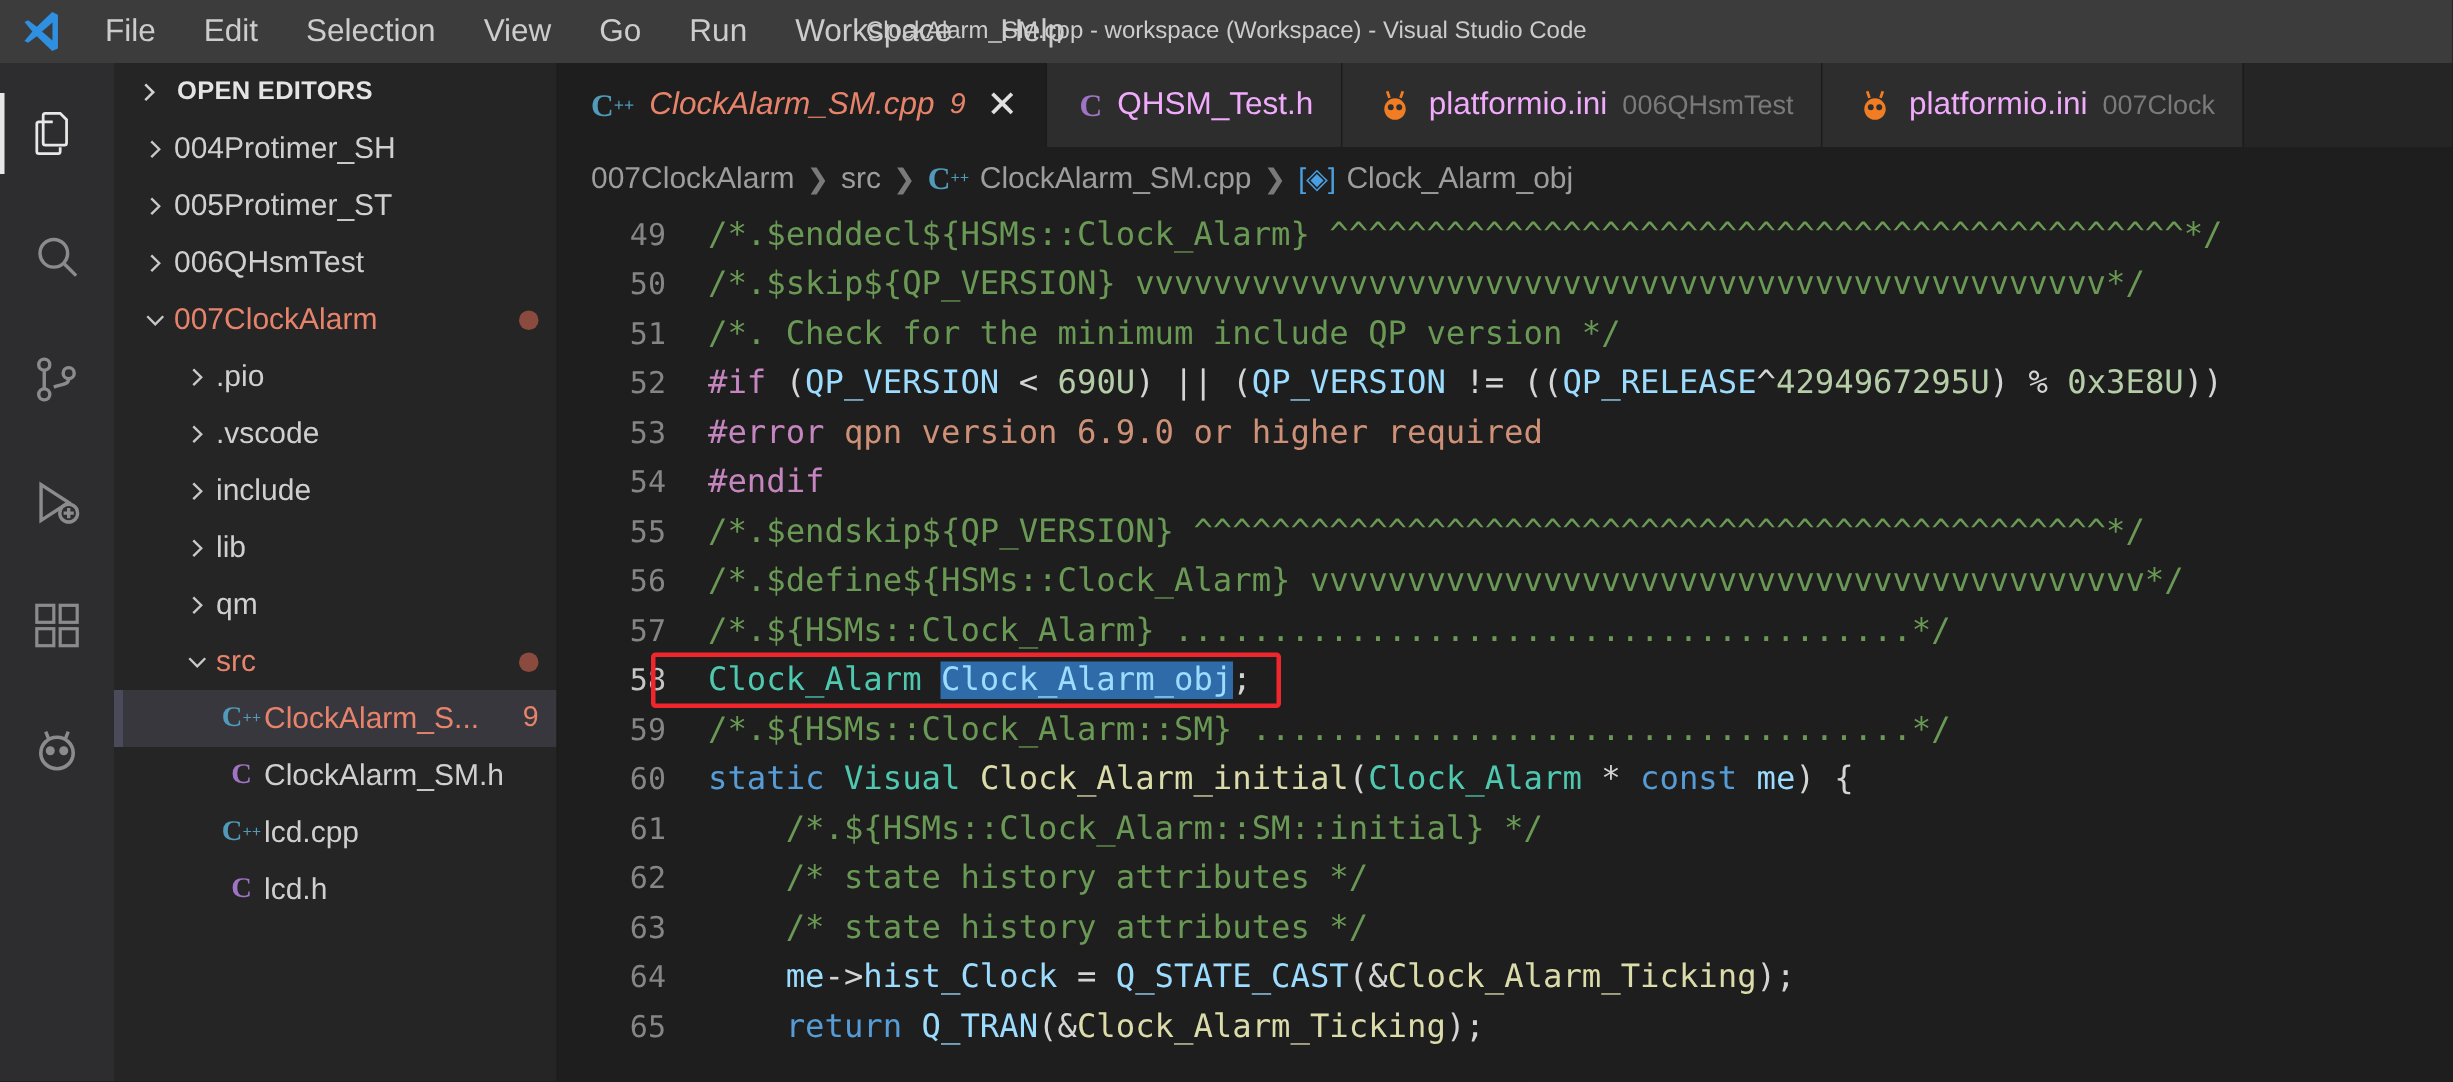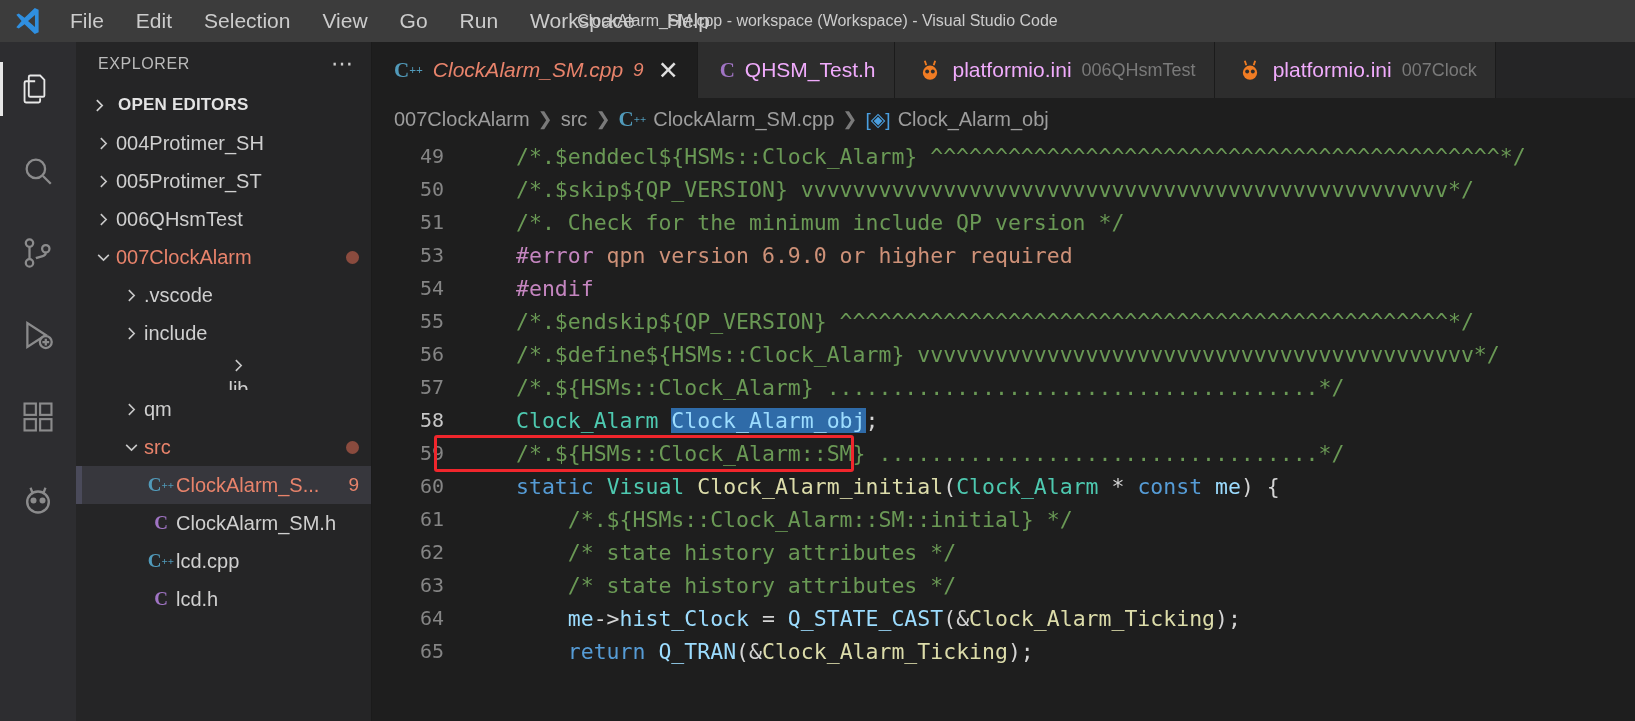--- a/index.html
+++ b/index.html
@@ -114,21 +114,21 @@
     padding-left: 22px; gap: 8px; background: #1e1e1e; overflow: hidden;
   }
   .bc-item { color: #9d9d9d; font-size: 20px; white-space: nowrap; cursor: pointer; display:flex; align-items:center; gap:7px;}
   .bc-sep { color: #7a7a7a; font-size: 18px; }
 
   .code {
     flex: 1 1 auto; position: relative; overflow: hidden;
     font-family: "DejaVu Sans Mono", monospace;
     font-size: 21.5px; line-height: 33px;
   }
-  .cline { display: flex; height: 33px; white-space: pre; align-items: flex-start; gap: 44px; }
+  .cline { display: flex; height: 33px; white-space: pre; align-items: flex-start; }
   .gutter {
     width: 90px; flex: 0 0 90px; text-align: right; padding-right: 18px;
     color: #858585; font-size: 20px;
   }
   .cline.cur .gutter { color: #c6c6c6; }
   .ctext { flex: 1 1 auto; padding-left: 10px; min-width:0; }
 
   
   .c-comment { color: #6a9955; }
   .c-key     { color: #569cd6; }
@@ -214,24 +214,20 @@
         <svg width="36" height="36" viewBox="0 0 24 24">
           <path d="M7 4.5 8.4 8M17 4.5 15.6 8" stroke="#c5c5c5" stroke-width="1.5" fill="none"></path>
           <ellipse cx="12" cy="14" rx="7.2" ry="7" fill="none" stroke="#c5c5c5" stroke-width="1.6"></ellipse>
           <circle cx="9" cy="13" r="2" fill="#c5c5c5"></circle>
             <circle cx="15" cy="13" r="2" fill="#c5c5c5"></circle>
         </svg>
       </div>
     </div>
 
     <div class="sidebar">
-      <div class="sb-header">
-        <div class="sb-title">EXPLORER</div>
-        <div class="sb-dots">⋯</div>
-      </div>
 
       <div class="sect-head">
         <span class="twisty">
           <svg width="17" height="17" viewBox="0 0 16 16" fill="none" stroke="#d0d0d0" stroke-width="1.6">
               <path d="M5.5 3 10.5 8l-5 5"></path>
             </svg>
         </span>
         <span class="sect-label">OPEN EDITORS</span>
       </div>
 
@@ -269,31 +265,39 @@
             </span>
             <span class="lbl err">007ClockAlarm</span>
             <span class="dot-badge"></span>
           </div>
           <div class="row" style="padding-left: 42px;">
             <span class="twisty">
               <svg width="17" height="17" viewBox="0 0 16 16" fill="none" stroke="#c8c8c8" stroke-width="1.5">
                 <path d="M5.5 3 10.5 8l-5 5"></path>
               </svg>
             </span>
+            <span class="lbl">.pio</span>
+          </div>
+          <div class="row" style="padding-left: 42px;">
+            <span class="twisty">
+              <svg width="17" height="17" viewBox="0 0 16 16" fill="none" stroke="#c8c8c8" stroke-width="1.5">
+                <path d="M5.5 3 10.5 8l-5 5"></path>
+              </svg>
+            </span>
             <span class="lbl">.vscode</span>
           </div>
           <div class="row" style="padding-left: 42px;">
             <span class="twisty">
               <svg width="17" height="17" viewBox="0 0 16 16" fill="none" stroke="#c8c8c8" stroke-width="1.5">
                 <path d="M5.5 3 10.5 8l-5 5"></path>
               </svg>
             </span>
             <span class="lbl">include</span>
           </div>
-          <div class="row" style="padding-left: 42px; flex-direction: column;">
+          <div class="row" style="padding-left: 42px;">
             <span class="twisty">
               <svg width="17" height="17" viewBox="0 0 16 16" fill="none" stroke="#c8c8c8" stroke-width="1.5">
                 <path d="M5.5 3 10.5 8l-5 5"></path>
               </svg>
             </span>
             <span class="lbl">lib</span>
           </div>
           <div class="row" style="padding-left: 42px;">
             <span class="twisty">
               <svg width="17" height="17" viewBox="0 0 16 16" fill="none" stroke="#c8c8c8" stroke-width="1.5">
@@ -383,20 +387,21 @@
         <span class="bc-item">
           <span style="color:#4a9fe0;font-size:19px;">[◈]</span>
           <span>Clock_Alarm_obj</span>
         </span>
       </div>
 
       <div class="code" id="code">
           <div class="cline"><div class="gutter">49</div><div class="ctext"><span class="c-comment">/*.$enddecl${HSMs::Clock_Alarm} ^^^^^^^^^^^^^^^^^^^^^^^^^^^^^^^^^^^^^^^^^^^^*/</span></div></div>
           <div class="cline"><div class="gutter">50</div><div class="ctext"><span class="c-comment">/*.$skip${QP_VERSION} vvvvvvvvvvvvvvvvvvvvvvvvvvvvvvvvvvvvvvvvvvvvvvvvvv*/</span></div></div>
           <div class="cline"><div class="gutter">51</div><div class="ctext"><span class="c-comment">/*. Check for the minimum include QP version */</span></div></div>
+          <div class="cline"><div class="gutter">52</div><div class="ctext"><span class="c-plain"><span class="c-pre">#if</span> (<span class="c-var">QP_VERSION</span> &lt; <span class="c-num">690U</span>) || (<span class="c-var">QP_VERSION</span> != ((<span class="c-var">QP_RELEASE</span>^<span class="c-num">4294967295U</span>) % <span class="c-num">0x3E8U</span>))</span></div></div>
           <div class="cline"><div class="gutter">53</div><div class="ctext"><span class="c-pre">#error</span><span class="c-str"> qpn version 6.9.0 or higher required</span></div></div>
           <div class="cline"><div class="gutter">54</div><div class="ctext"><span class="c-plain"><span class="c-pre">#endif</span></span></div></div>
           <div class="cline"><div class="gutter">55</div><div class="ctext"><span class="c-comment">/*.$endskip${QP_VERSION} ^^^^^^^^^^^^^^^^^^^^^^^^^^^^^^^^^^^^^^^^^^^^^^^*/</span></div></div>
           <div class="cline"><div class="gutter">56</div><div class="ctext"><span class="c-comment">/*.$define${HSMs::Clock_Alarm} vvvvvvvvvvvvvvvvvvvvvvvvvvvvvvvvvvvvvvvvvvv*/</span></div></div>
           <div class="cline"><div class="gutter">57</div><div class="ctext"><span class="c-comment">/*.${HSMs::Clock_Alarm} ......................................*/</span></div></div>
           <div class="cline cur"><div class="gutter">58</div><div class="ctext"><span class="c-type">Clock_Alarm </span><span class="sel c-var">Clock_Alarm_obj</span><span class="c-plain">;</span></div></div>
           <div class="cline"><div class="gutter">59</div><div class="ctext"><span class="c-comment">/*.${HSMs::Clock_Alarm::SM} ..................................*/</span></div></div>
           <div class="cline"><div class="gutter">60</div><div class="ctext"><span class="c-plain"><span class="c-key">static</span> <span class="c-type">Visual</span> <span class="c-fn">Clock_Alarm_initial</span>(<span class="c-type">Clock_Alarm</span> * <span class="c-key">const</span> <span class="c-var">me</span>) {</span></div></div>
           <div class="cline"><div class="gutter">61</div><div class="ctext"><span class="c-comment">    /*.${HSMs::Clock_Alarm::SM::initial} */</span></div></div>
           <div class="cline"><div class="gutter">62</div><div class="ctext"><span class="c-comment">    /* state history attributes */</span></div></div>

